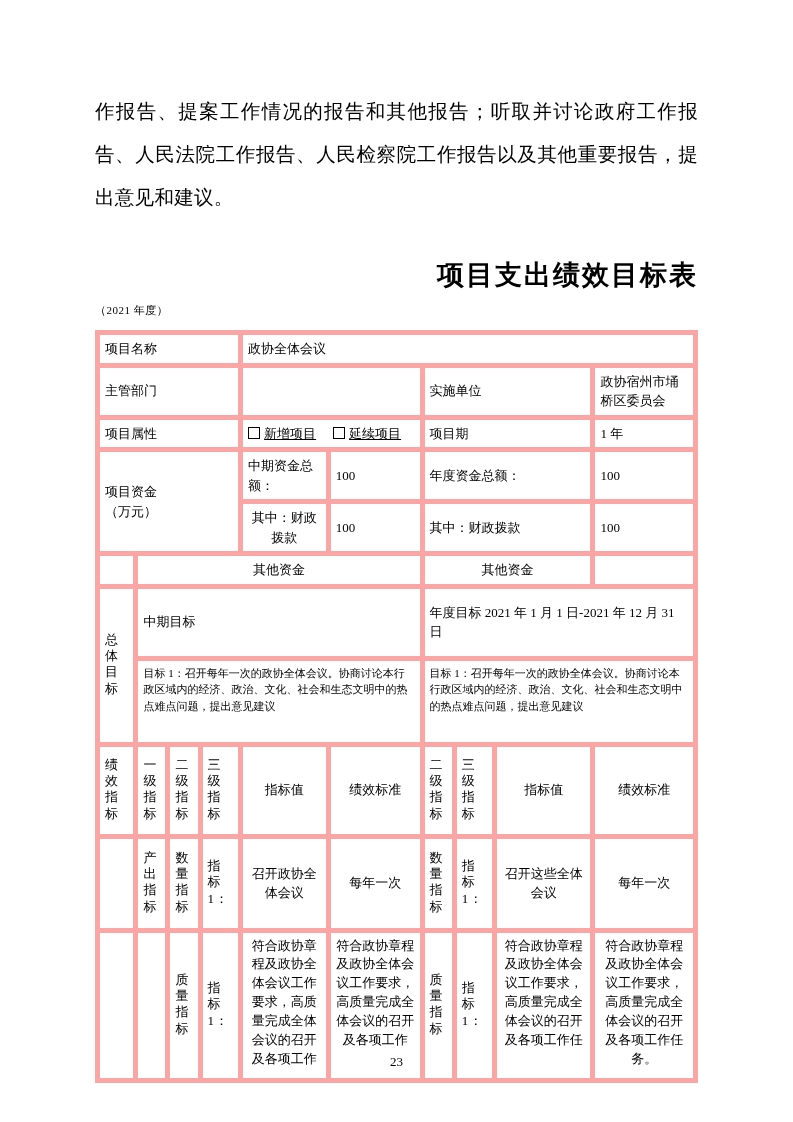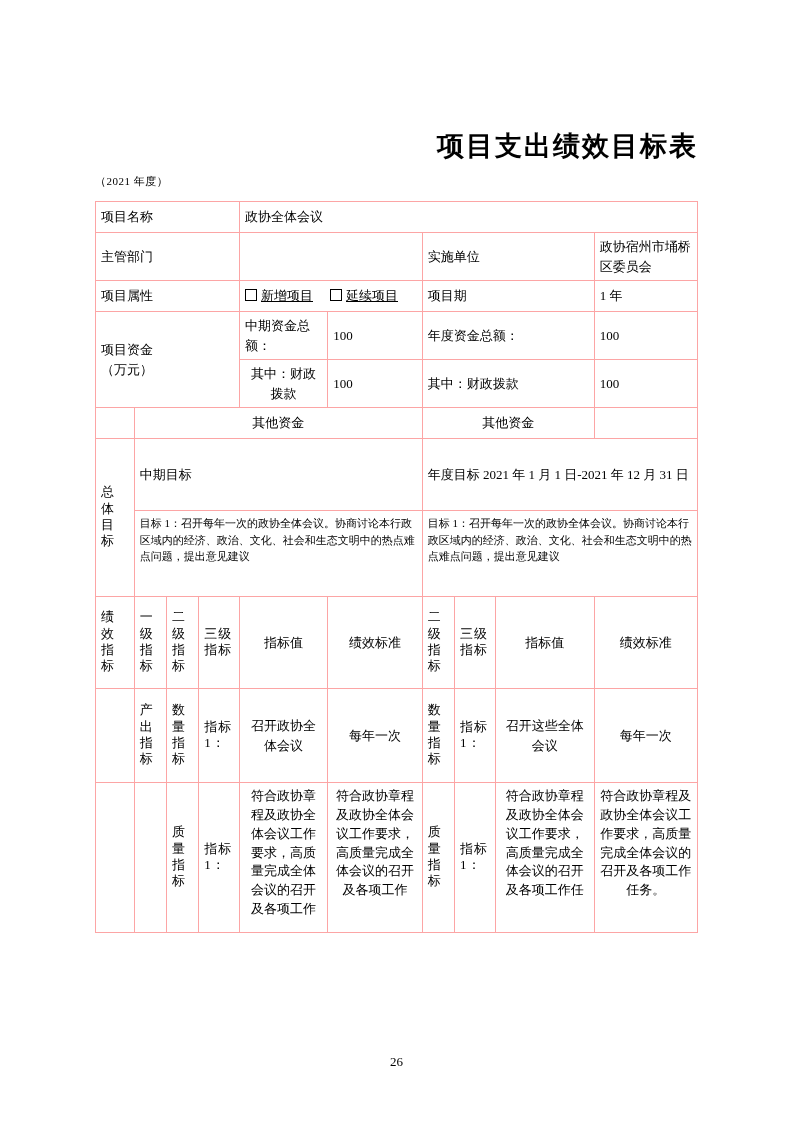--- a/index.html
+++ b/index.html
@@ -51,21 +51,21 @@
     padding-left: 2px;
   }
   table.main {
     width: 100%;
     border-collapse: collapse;
     table-layout: fixed;
     font-size: 13px;
     line-height: 1.5;
   }
   table.main td {
-    border: 1px solid #fca5a5;
+    border: 5px solid #fca5a5;
     padding: 4px 5px;
     vertical-align: middle;
     word-break: break-all;
   }
   td.vert {
     text-align: left;
     padding: 3px 1px;
     letter-spacing: 1px;
   }
   td.ctr { text-align: center; }
@@ -96,20 +96,21 @@
   .nowrap-narrow {
     font-size: 13px;
     line-height: 1.45;
   }
 </style>
 </head>
 <body>
 
 <div class="page">
 
+  <p class="body-para">作报告、提案工作情况的报告和其他报告；听取并讨论政府工作报告、人民法院工作报告、人民检察院工作报告以及其他重要报告，提出意见和建议。</p>
 
   <div class="doc-title">项目支出绩效目标表</div>
   <div class="doc-subtitle">（2021 年度）</div>
 
   <table class="main">
     <colgroup>
       <col style="width:36px">
       <col style="width:30px">
       <col style="width:30px">
       <col style="width:38px">
@@ -222,13 +223,13 @@
       <td class="vert"><span class="vtext">指标 1：</span></td>
       <td class="ctr nowrap-narrow" style="vertical-align:top">符合政协章程及政协全体会议工作要求，高质量完成全体会议的召开及各项工作任</td>
       <td class="ctr nowrap-narrow" style="vertical-align:top">符合政协章程及政协全体会议工作要求，高质量完成全体会议的召开及各项工作任务。</td>
     </tr>
 
   </tbody>
     </table>
 
 </div>
 
-<div class="pgnum">26</div>
+<div class="pgnum">23</div>
 
 </body></html>

